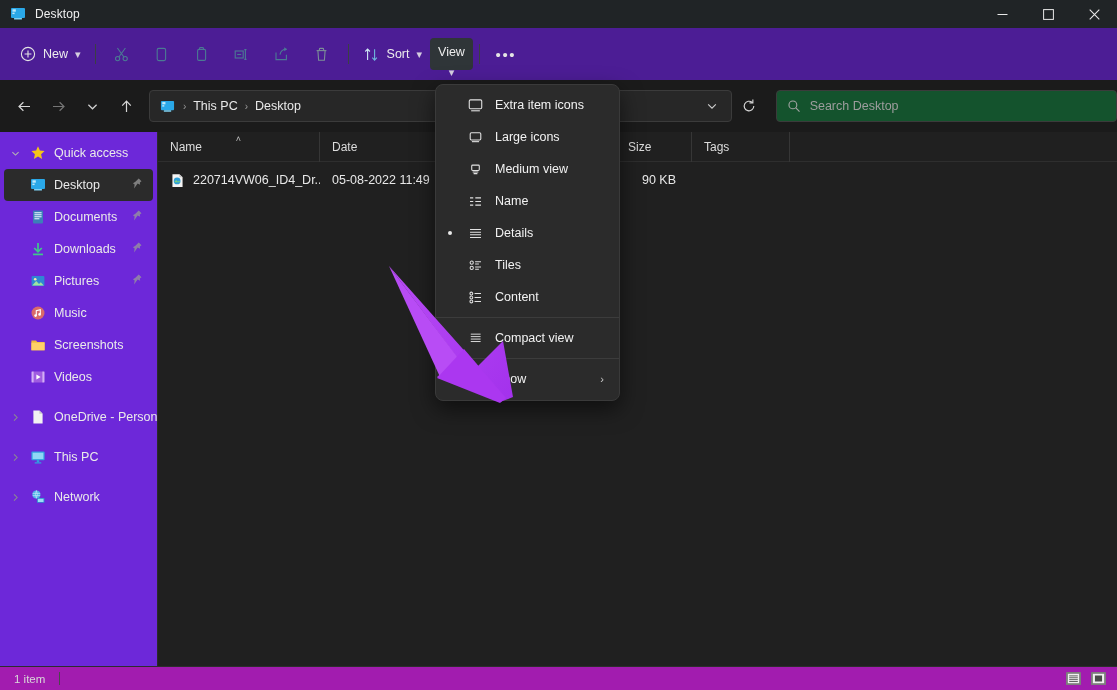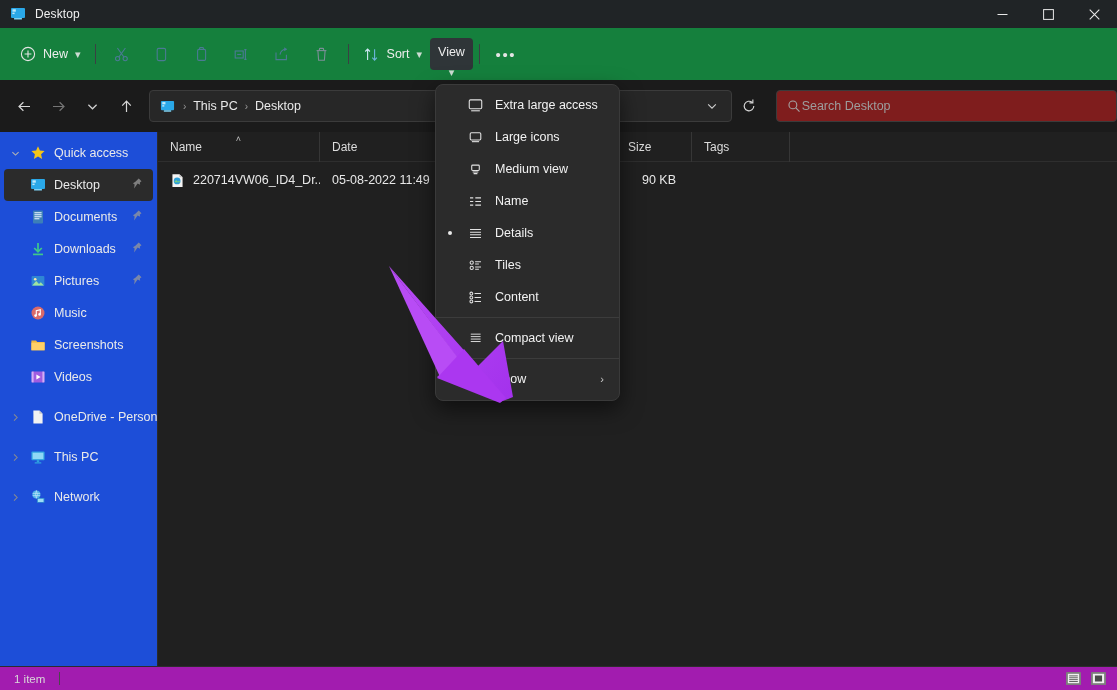--- a/index.html
+++ b/index.html
@@ -36,21 +36,21 @@
   .wc {
     width: 46px; height: 28px;
     display: flex; align-items: center; justify-content: center;
     color: #e8e8e8;
   }
 
   
   .toolbar {
     position: absolute; top: 28px; left: 0;
     width: 1117px; height: 52px;
-    background: #15803d;
+    background: #4c1d95;
     display: flex; align-items: center;
     padding-left: 12px;
   }
   .tb-btn {
     height: 32px; border-radius: 4px;
     display: flex; align-items: center;
     padding: 0 8px; gap: 7px;
     color: #ededed; font-size: 12.5px;
     cursor: default;
   }
@@ -99,32 +99,32 @@
     display: flex; align-items: center; justify-content: center;
     color: #cfcfcf;
   }
   .refresh-btn {
     width: 30px; height: 32px;
     display: flex; align-items: center; justify-content: center;
     color: #d5d5d5; margin-left: 2px;
   }
   .searchbox {
     width: 344px; height: 32px; margin-left: 12px;
-    background: #7f1d1d; border: 1px solid #3b3b3b;
+    background: #14532d; border: 1px solid #3b3b3b;
     border-radius: 4px;
-    display: flex; align-items: center; gap: 1px;
+    display: flex; align-items: center; gap: 9px;
     padding: 0 10px;
   }
   .searchbox .sph { font-size: 12.5px; color: #9d9d9d; }
 
   
   .sidebar {
     position: absolute; top: 132px; left: 0;
     width: 158px; height: 534px;
-    background: #1d4ed8;
+    background: #6d28d9;
     border-right: 1px solid #2a2a2a;
     padding-top: 5px;
     overflow: hidden;
   }
   .nav-item {
     position: relative;
     height: 32px; margin: 0 4px;
     border-radius: 4px;
     display: flex; align-items: center;
     font-size: 12.5px; color: #eaeaea;
@@ -625,21 +625,21 @@
   <div class="menu">
 
     <div class="menu-item">
       <span class="mi-bullet"></span>
       <span class="mi-icon">
         <svg width="17" height="17" viewBox="0 0 18 18">
           <rect x="2.4" y="3" width="13.2" height="9.4" rx="1.3" fill="none" stroke="#e2e2e2" stroke-width="1.15"></rect>
           <path d="M4.4 14.6 H13.6" stroke="#e2e2e2" stroke-width="1.15"></path>
         </svg>
       </span>
-      <span class="mi-label">Extra large access</span>
+      <span class="mi-label">Extra item icons</span>
     </div>
 
     <div class="menu-item">
       <span class="mi-bullet"></span>
       <span class="mi-icon">
         <svg width="17" height="17" viewBox="0 0 18 18">
           <rect x="3.4" y="4" width="11.2" height="7.6" rx="1.2" fill="none" stroke="#e2e2e2" stroke-width="1.15"></rect>
           <path d="M5.2 13.4 H12.8" stroke="#e2e2e2" stroke-width="1.15"></path>
         </svg>
       </span>

